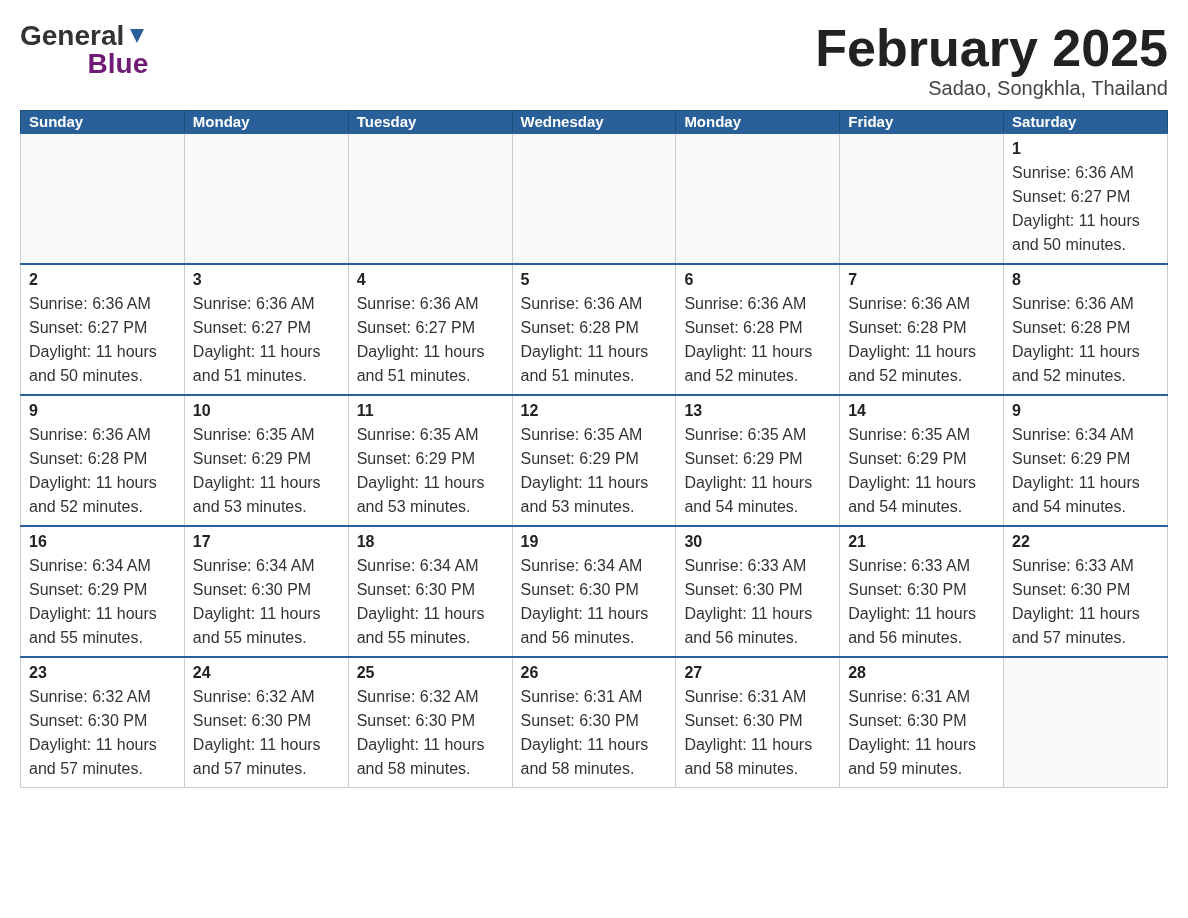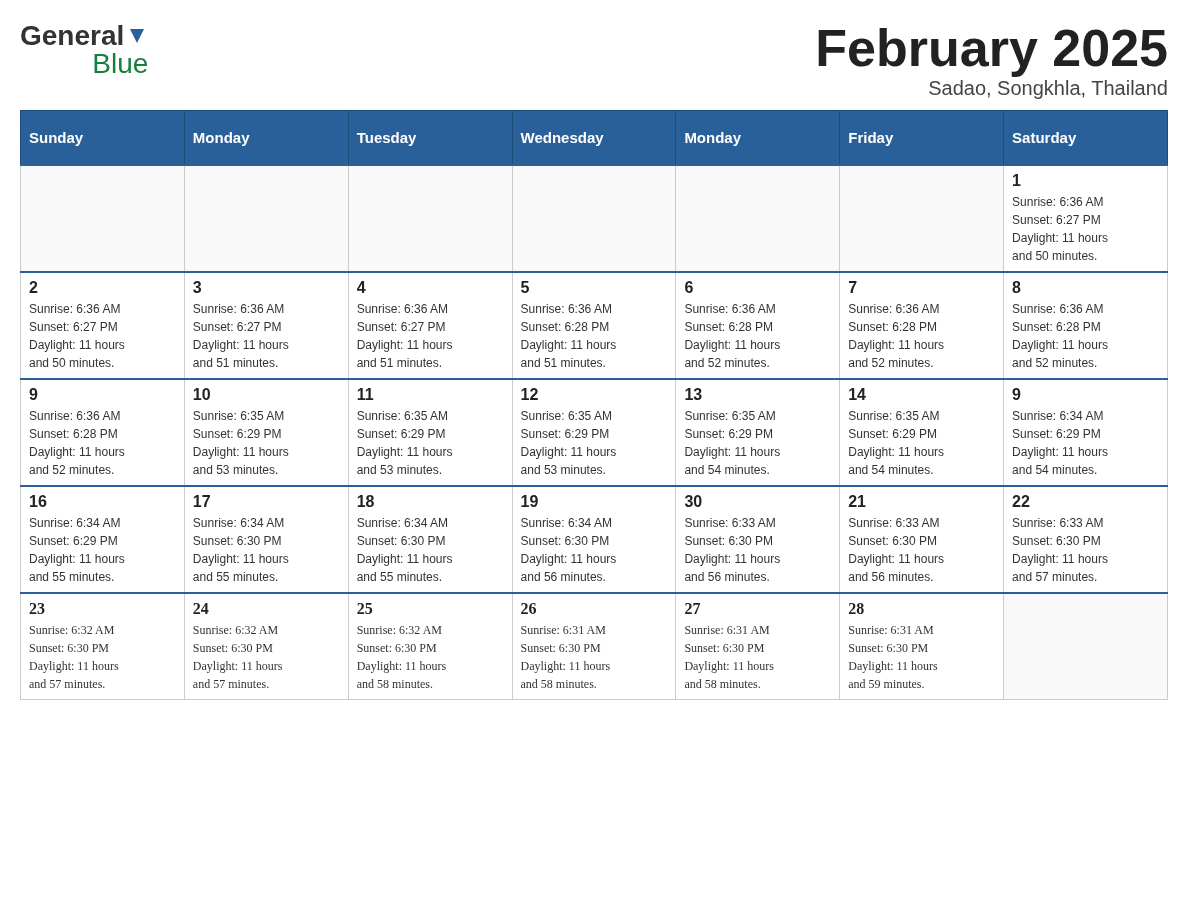--- a/index.html
+++ b/index.html
@@ -35,61 +35,61 @@
       font-weight: normal;
       color: #444;
     }
     .calendar {
       width: 100%;
       border-collapse: collapse;
     }
     .calendar th {
       background-color: #2a6099;
       color: #fff;
-      padding: 18px 8px;
+      padding: 2px 8px;
       font-size: 15px;
       font-weight: bold;
       text-align: left;
       border: 1px solid #1e4d7a;
     }
     .calendar td {
       vertical-align: top;
       border: 1px solid #ccc;
       padding: 6px 8px;
       width: calc(100% / 7);
       min-height: 90px;
     }
     .day-number {
       font-size: 16px;
       font-weight: bold;
       color: #222;
       display: block;
       margin-bottom: 3px;
     }
     .day-info {
-      font-size: 12px;
+      font-size: 16px;
       color: #333;
       line-height: 1.5;
     }
     .empty-cell {
       background: #f9f9f9;
     }
   </style>
 </head>
 <body>
 
 <div class="header">
   <div class="logo">
     <div style="display:flex; align-items:center; gap:2px;">
       <span style="font-size:28px; font-weight:bold; color:#333;">General</span>
       <svg width="22" height="22" viewBox="0 0 22 22">
         <polygon points="4,4 18,4 11,18" fill="#2a6099"></polygon>
       </svg>
     </div>
-    <div style="font-size:28px; font-weight:normal; color:#15803d; margin-top:-4px;">Blue</div>
+    <div style="font-size:28px; font-weight:bold; color:#701a75; margin-top:-4px;">Blue</div>
   </div>
   <div class="title-block">
     <h1>February 2025</h1>
     <h2>Sadao, Songkhla, Thailand</h2>
   </div>
 </div>
 
 <table class="calendar">
   <thead>
     <tr>
@@ -198,21 +198,21 @@
         </td>
         <td>
           <span class="day-number">21</span>
           <div class="day-info">Sunrise: 6:33 AM<br>Sunset: 6:30 PM<br>Daylight: 11 hours<br>and 56 minutes.</div>
         </td>
         <td>
           <span class="day-number">22</span>
           <div class="day-info">Sunrise: 6:33 AM<br>Sunset: 6:30 PM<br>Daylight: 11 hours<br>and 57 minutes.</div>
         </td>
       </tr>
-      <tr style="border-top: 2px solid rgb(42, 96, 153); font-family: Liberation Serif, serif;">
+      <tr style="border-top: 2px solid rgb(42, 96, 153);">
         <td>
           <span class="day-number">23</span>
           <div class="day-info">Sunrise: 6:32 AM<br>Sunset: 6:30 PM<br>Daylight: 11 hours<br>and 57 minutes.</div>
         </td>
         <td>
           <span class="day-number">24</span>
           <div class="day-info">Sunrise: 6:32 AM<br>Sunset: 6:30 PM<br>Daylight: 11 hours<br>and 57 minutes.</div>
         </td>
         <td>
           <span class="day-number">25</span>

